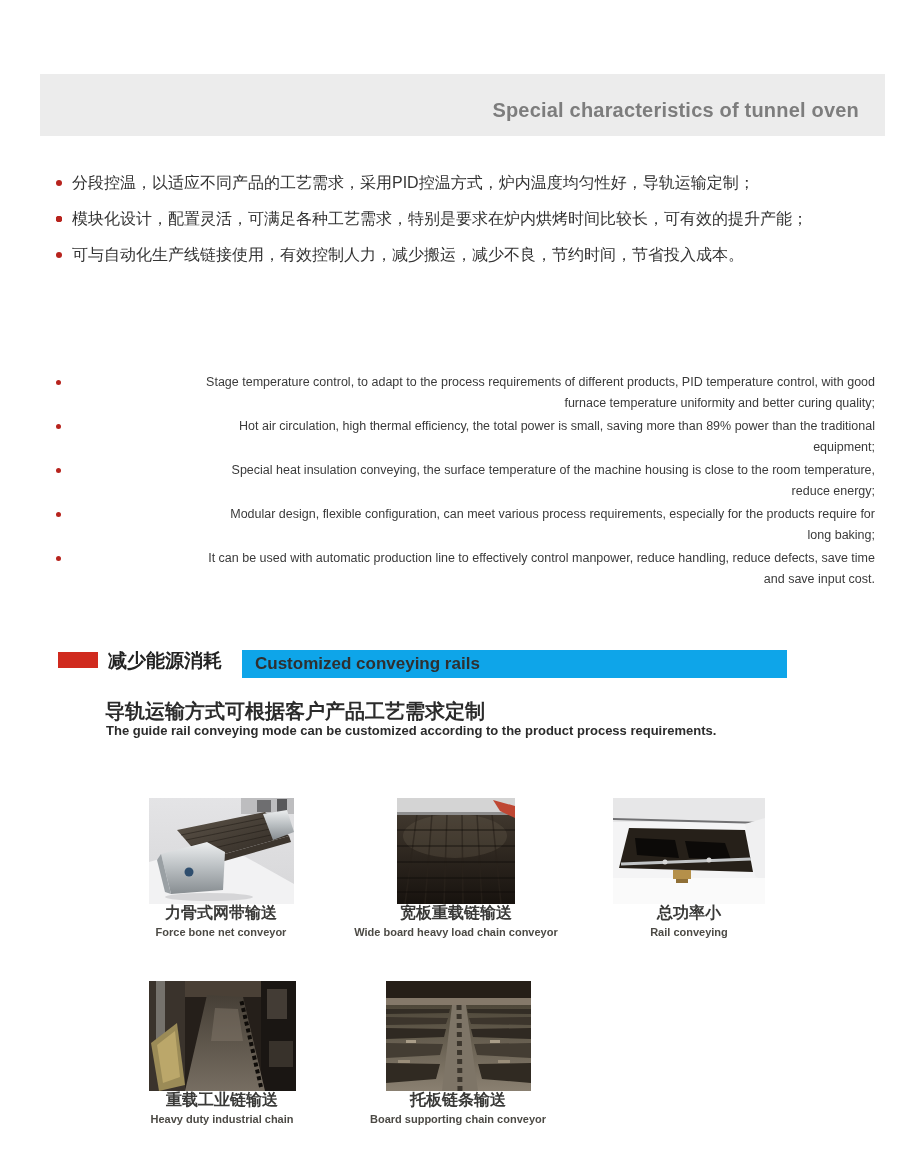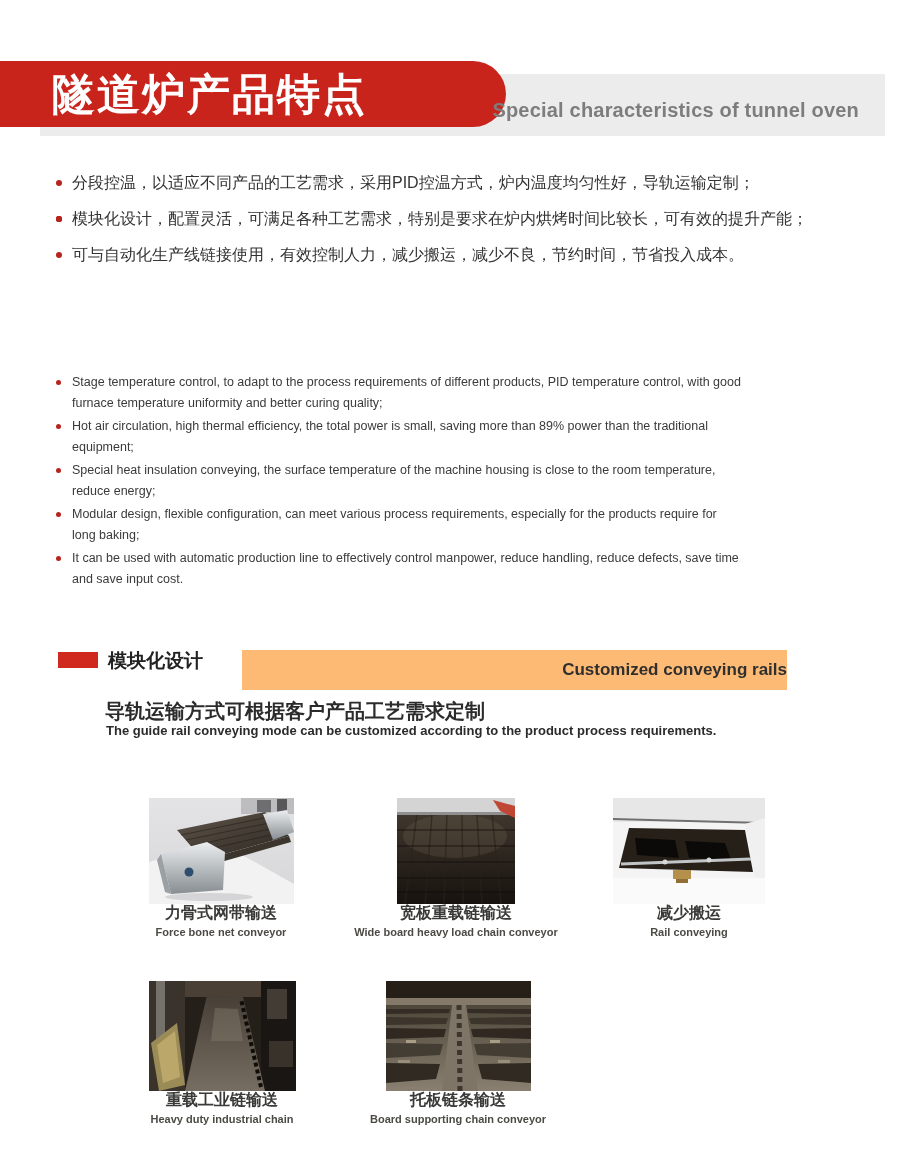--- a/index.html
+++ b/index.html
@@ -32,34 +32,34 @@
   .feature-list { position:absolute; list-style:none; margin:0; padding:0; }
   .feature-list li { position:relative; padding-left:17px; }
   .dot {
     position:absolute; left:1px; border-radius:50%; background:#b7231d; display:block;
   }
   .zh-list { left:55px; top:175px; }
   .zh-list li { font-size:16px; line-height:16px; color:#333333; margin-bottom:20px; white-space:nowrap; }
   .zh-list .dot { top:5px; width:6px; height:6px; }
   .en-list { left:55px; top:372px; width:820px; }
   .en-list li { font-size:12.5px; line-height:20.5px; color:#3a3a3a; margin-bottom:3px; }
-  .en-list .txt { white-space:pre-line; display:block; }
+  .en-list .txt { white-space:pre-line; display:block;text-align:right; }
   .en-list .dot { top:8px; width:5px; height:5px; }
 
   
   .section-accent {
     position:absolute; left:58px; top:652px; width:40px; height:16px; background:#d02a1e;
   }
   .section-title-zh {
     position:absolute; left:108px; top:650px; font-size:19px; font-weight:bold;
     color:#222222; line-height:22px; white-space:nowrap;
   }
   .section-gray-bar {
-    position:absolute; left:242px; top:650px; width:545px; height:40px; background:#fdba74;
-    display:flex; align-items:center; padding-left:13px; box-sizing:border-box;justify-content:flex-end;
+    position:absolute; left:242px; top:650px; width:545px; height:28px; background:#0ea5e9;
+    display:flex; align-items:center; padding-left:13px; box-sizing:border-box;
   }
   .section-title-en { font-size:17px; font-weight:bold; color:#2f2f2f; white-space:nowrap; }
 
   .subtitle-zh {
     position:absolute; left:105px; top:698px; font-size:20px; font-weight:bold;
     color:#2b2b2b; white-space:nowrap;
   }
   .subtitle-en {
     position:absolute; left:106px; top:723px; font-size:13px; font-weight:bold;
     color:#2b2b2b; white-space:nowrap;text-align:right;
@@ -75,23 +75,20 @@
   .fig3 { left:524px; top:782px; }
   .fig4 { left:57px;  top:965px; }
   .fig5 { left:293px; top:965px; }
 </style>
 </head>
 <body>
 
 <div class="page">
 
   <div class="header-gray-bar"></div>
-  <div class="header-banner">
-    <span class="header-title-zh">隧道炉产品特点</span>
-  </div>
   <div class="header-title-en">Special characteristics of tunnel oven</div>
 
   <ul class="feature-list zh-list">
     <li><span class="dot"></span><span class="txt">分段控温，以适应不同产品的工艺需求，采用PID控温方式，炉内温度均匀性好，导轨运输定制；</span></li>
     <li><span class="dot"></span></li>
     <li><span class="dot"></span></li>
     <li><span class="dot"></span><span class="txt">模块化设计，配置灵活，可满足各种工艺需求，特别是要求在炉内烘烤时间比较长，可有效的提升产能；</span></li>
     <li><span class="dot"></span><span class="txt">可与自动化生产线链接使用，有效控制人力，减少搬运，减少不良，节约时间，节省投入成本。</span></li>
   </ul>
 
@@ -117,21 +114,21 @@
 long baking;</span>
       </li>
     <li>
         <span class="dot"></span>
         <span class="txt">It can be used with automatic production line to effectively control manpower, reduce handling, reduce defects, save time
 and save input cost.</span>
       </li>
   </ul>
 
   <div class="section-accent"></div>
-  <div class="section-title-zh">模块化设计</div>
+  <div class="section-title-zh">减少能源消耗</div>
   <div class="section-gray-bar">
     <span class="section-title-en">Customized conveying rails</span>
   </div>
   <div class="subtitle-zh">导轨运输方式可根据客户产品工艺需求定制</div>
   <div class="subtitle-en">The guide rail conveying mode can be customized according to the product process requirements.</div>
 
   <figure class="fig fig1">
     <svg class="ph" width="145" height="106" viewBox="0 0 145 106">
       <defs>
         <linearGradient id="p1bg" x1="0" y1="0" x2="0" y2="1">
@@ -218,21 +215,21 @@
       <polygon points="72,43 112,45 118,62 76,60" fill="#0c0a08"></polygon>
       <line x1="8" y1="66" x2="138" y2="61" stroke="#c2c5c7" stroke-width="3"></line>
       <circle cx="52" cy="64" r="2.5" fill="#d8d8d8"></circle>
       <circle cx="96" cy="62" r="2.5" fill="#d8d8d8"></circle>
       <polygon points="132,26 152,20 152,84 142,78" fill="#f0f0f1"></polygon>
       <rect x="0" y="80" width="152" height="26" fill="#fafafa"></rect>
       <rect x="60" y="72" width="18" height="9" fill="#b5904a"></rect>
       <rect x="63" y="81" width="12" height="4" fill="#8f6f36"></rect>
     </svg>
     <figcaption>
-      <div class="cap-zh">减少搬运</div>
+      <div class="cap-zh">总功率小</div>
       <div class="cap-en">Rail conveying</div>
     </figcaption>
   </figure>
 
   <figure class="fig fig4">
     <svg class="ph" width="147" height="110" viewBox="0 0 147 110">
       <defs>
         <linearGradient id="p4belt" x1="0" y1="0" x2="0" y2="1">
             <stop offset="0" stop-color="#463f36"></stop>
             <stop offset="1" stop-color="#776e62"></stop>

